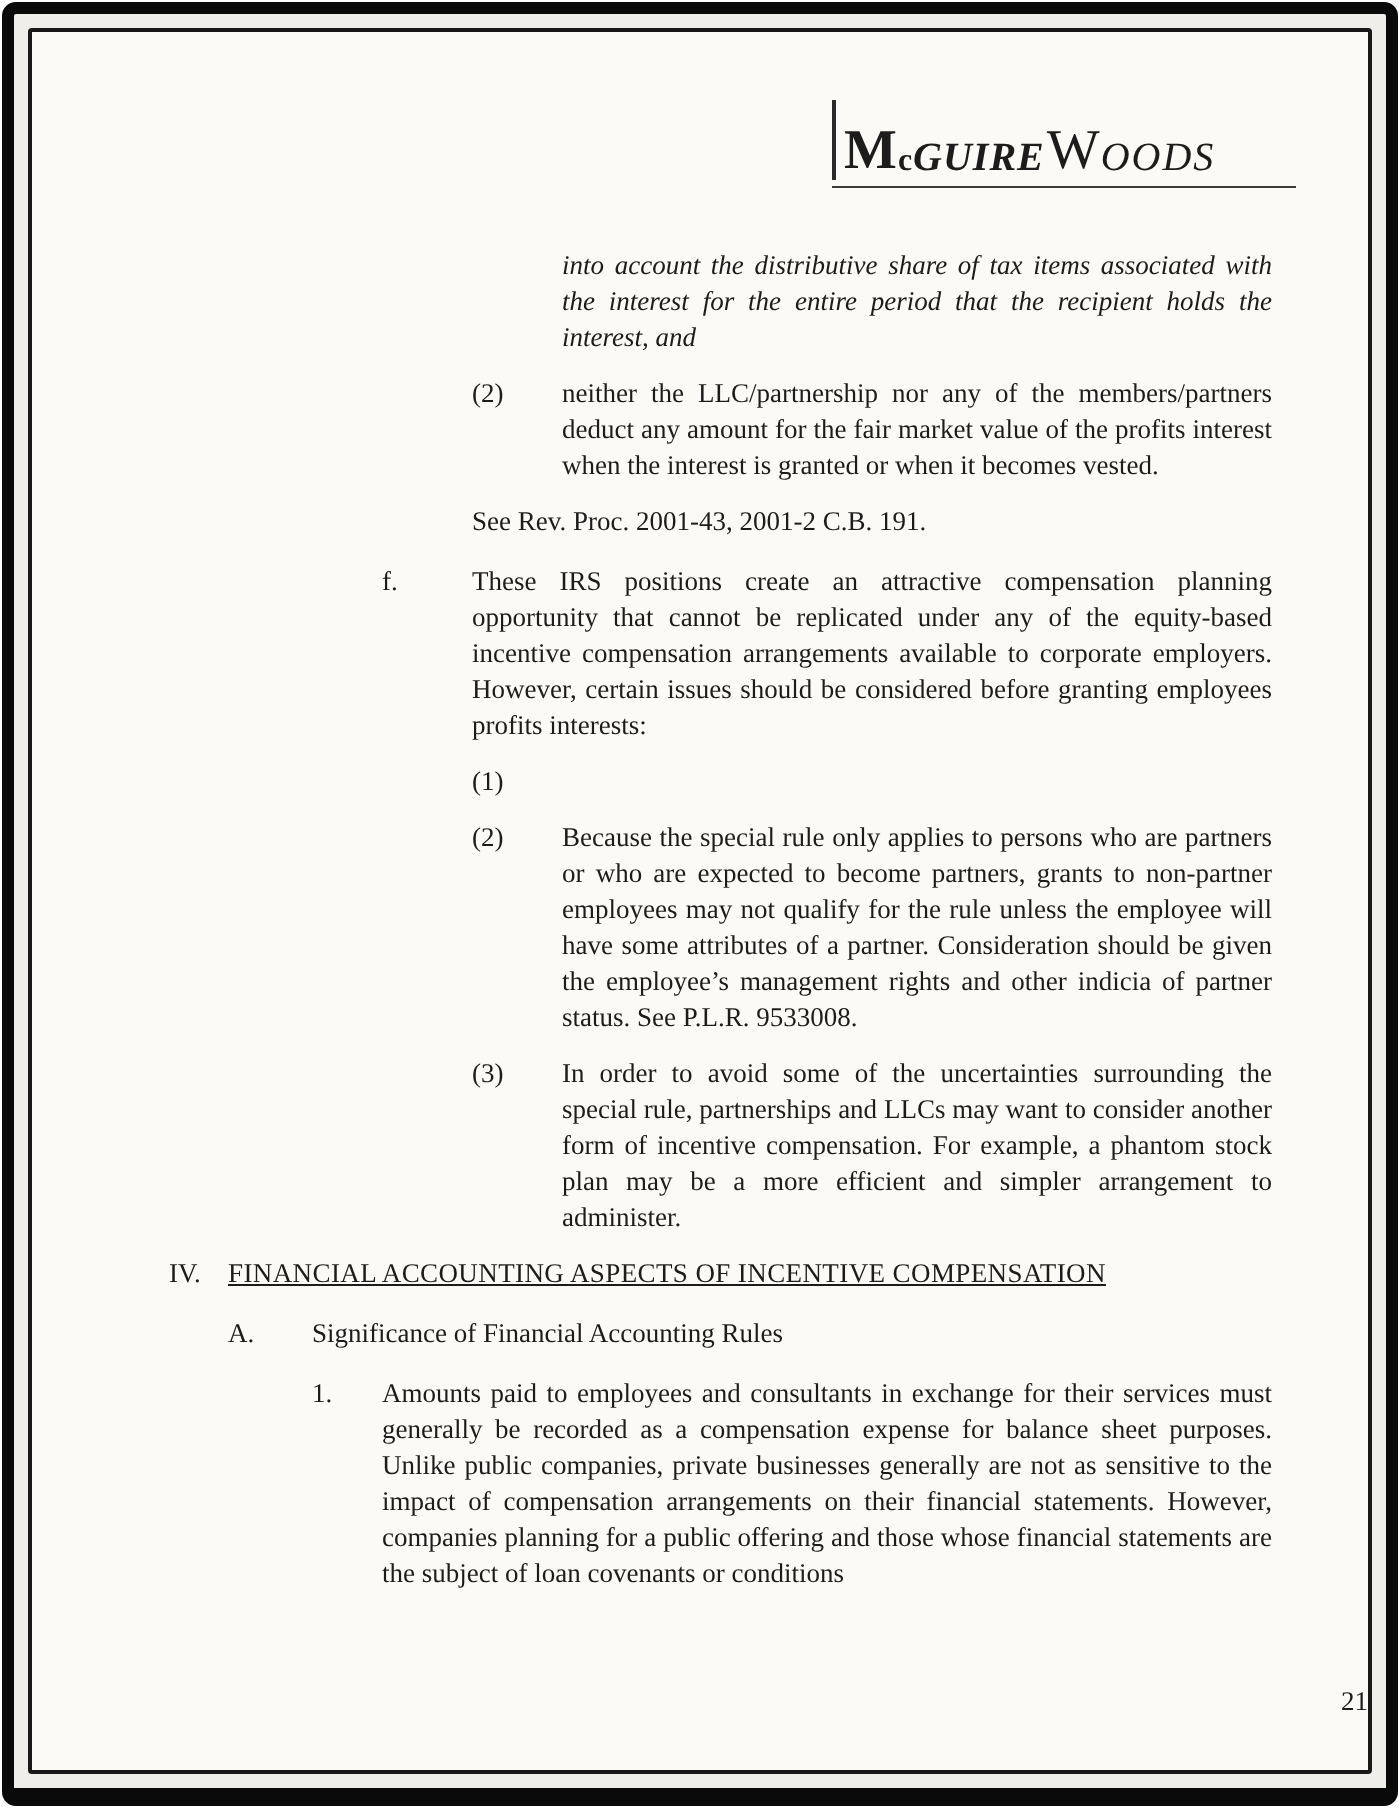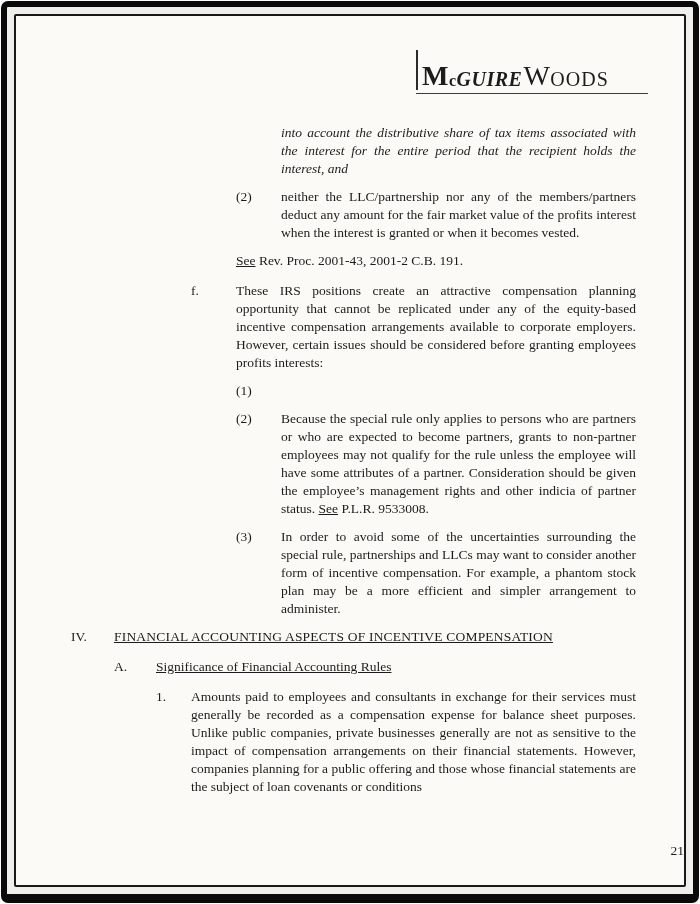--- a/index.html
+++ b/index.html
@@ -21,38 +21,38 @@
   }
   
   .header{position:absolute;top:34px;right:36px;width:232px;}
   .logo{display:flex;align-items:flex-end;justify-content:flex-start;white-space:nowrap;}
   .logo-bar{display:inline-block;width:2px;height:40px;background:#2a2a2a;margin-right:4px;}
   .lg{line-height:1;letter-spacing:.5px;}
   .lg.big{font-size:28px;font-weight:600;}
   .lg.small-c{font-size:16px;font-weight:600;padding-bottom:1px;}
   .lg.caps{font-size:20px;font-weight:600;padding-bottom:1px;font-style:italic;}
   .lg.bigw{font-size:28px;font-weight:400;margin-left:1px;}
-  .lg.capslight{font-size:20px;font-weight:400;padding-bottom:1px;letter-spacing:1px;}
+  .lg.capslight{font-size:20px;font-weight:400;padding-bottom:1px;letter-spacing:1px;font-style:italic;}
   .logo-rule{margin-top:3px;height:1px;background:#3a3a3a;width:100%;}
   
   .content{position:absolute;top:108px;left:0;width:620px;font-size:13.5px;line-height:18px;}
   .row{display:flex;margin:0 0 10px 0;}
   .label{flex:0 0 45px;}
   .txt{flex:1;text-align:justify;}
   .r-cont{margin-left:265px;font-style:italic;}
   .r-sub{margin-left:220px;}
   .r-cite{margin-left:220px;margin-bottom:12px;}
   .r-f{margin-left:175px;}
   .r-iv{margin-left:55px;margin-top:4px;margin-bottom:12px;}
-  .r-iv .label{flex:0 0 43px;}
+  .r-iv .label{flex:0 0 43px;text-align:center;}
   .r-a{margin-left:98px;margin-bottom:12px;}
   .r-a .label{flex:0 0 42px;}
   .r-1{margin-left:140px;}
   .r-1 .label{flex:0 0 35px;}
-  .u{text-decoration:underline;}
+  .u{}
   .heading-title{letter-spacing:.2px;text-decoration:underline;}
   
   .footer{position:absolute;bottom:26px;left:0;right:0;text-align:right;font-size:13.5px;}
 </style>
 </head>
 <body>
 
 <div class="scan">
   <div class="page">
 

